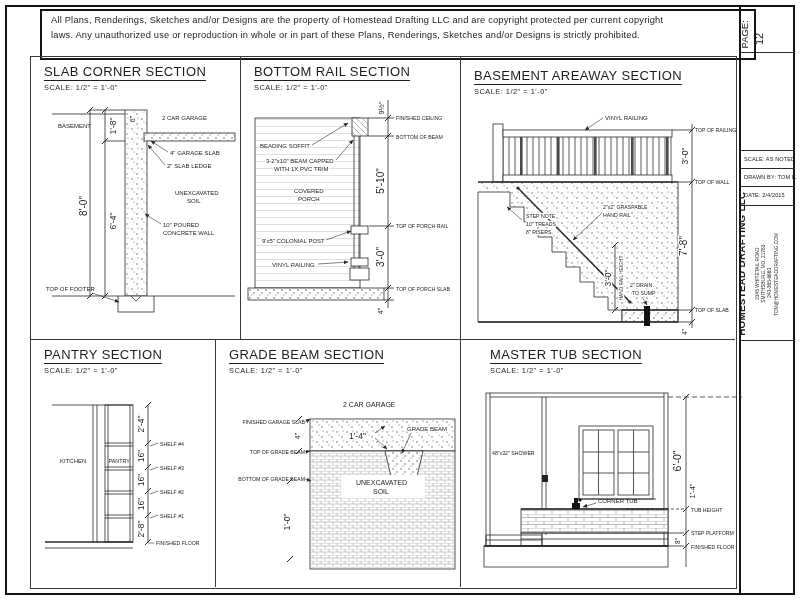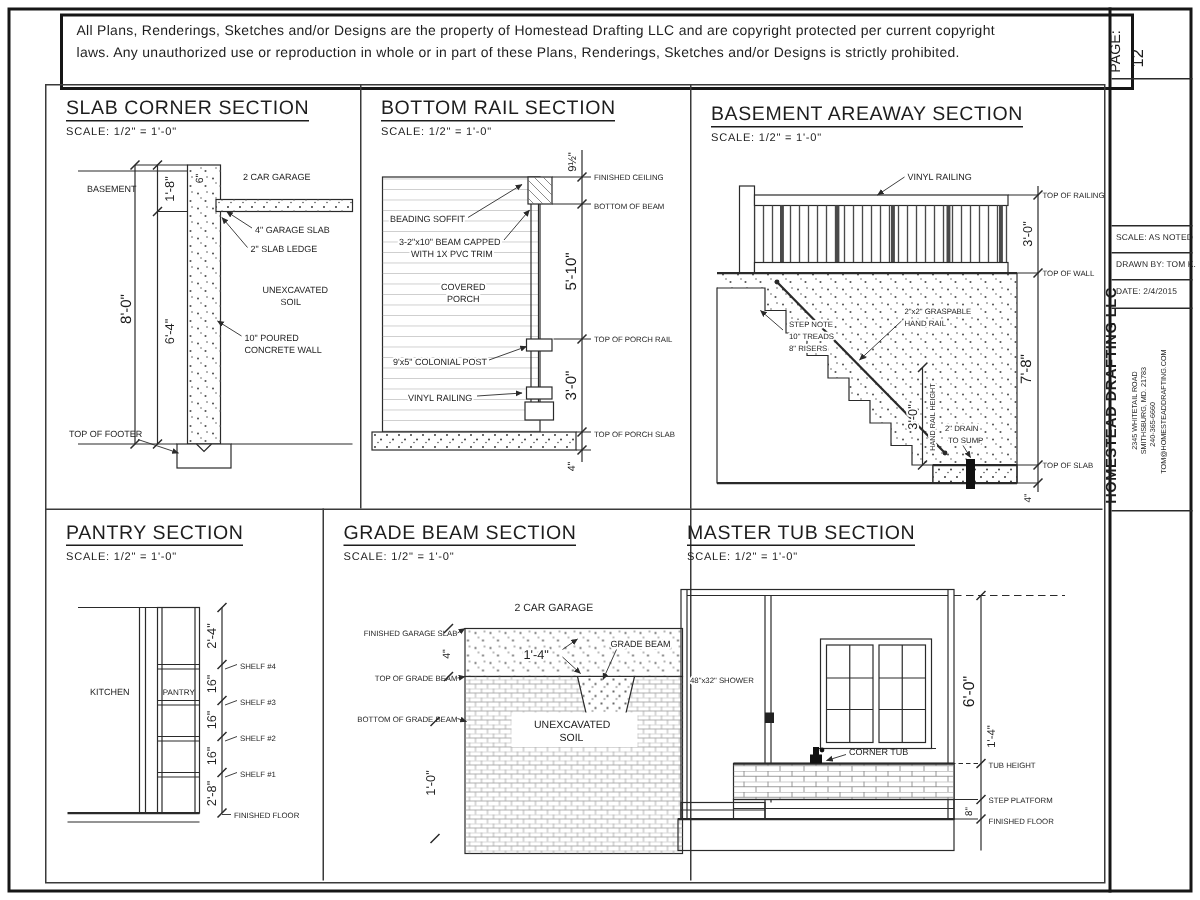--- a/index.html
+++ b/index.html
@@ -335,21 +335,21 @@
       <text class="lbl5" x="90" y="142" text-anchor="end">BOTTOM OF GRADE BEAM</text>
       <line class="ldr" x1="90" y1="140" x2="96" y2="142" marker-end="url(#arr)"></line>
       <text x="141" y="146" font-size="7">UNEXCAVATED</text>
       <text x="158" y="155" font-size="7">SOIL</text>
     </g>
   </svg>
   <div class="ptitle"><span>GRADE BEAM SECTION</span></div>
   <div class="pscale">SCALE:   1/2" = 1'-0"</div>
 </div>
 
-<div class="panel" style="left:444px;top:339px;width:226px;height:248px">
+<div class="panel" style="left:476px;top:339px;width:226px;height:248px">
   <svg width="277" height="248" viewBox="0 0 277 248">
     <g>
       <rect class="nf" x="10" y="54" width="182" height="153"></rect>
       <line class="ln" x1="14" y1="54" x2="14" y2="207"></line>
       <line class="ln" x1="188" y1="54" x2="188" y2="207"></line>
       <line class="ln" x1="14" y1="58" x2="188" y2="58"></line>
       <line class="ln" x1="66" y1="58" x2="66" y2="207"></line>
       <line class="ln" x1="70" y1="58" x2="70" y2="196"></line>
       <rect x="66" y="136" width="6" height="7" fill="#222"></rect>
       <rect class="nf" x="10" y="196" width="56" height="11"></rect>

